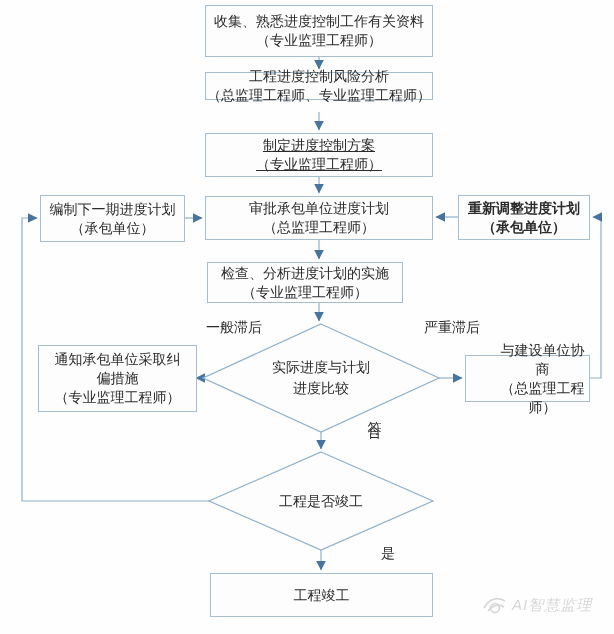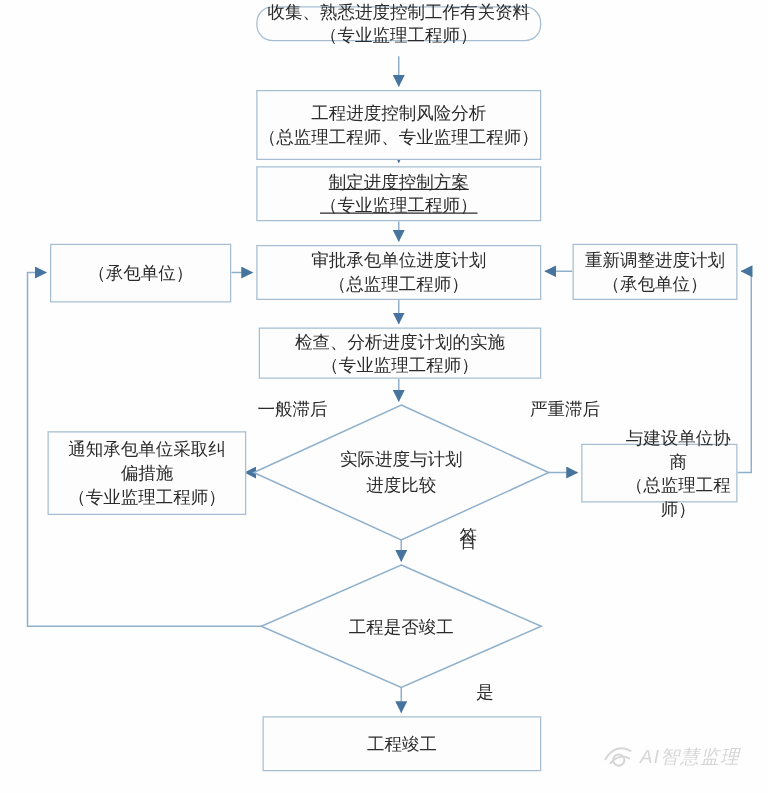--- a/index.html
+++ b/index.html
@@ -24,27 +24,27 @@
   }
   .vlabel{
     position:absolute;font-size:14px;color:var(--text,#2b2b2b);
     writing-mode:vertical-rl;letter-spacing:4px;
   }
   #watermark{
     position:absolute;left:482px;top:593px;display:flex;align-items:center;gap:4px;
     color:var(--wm,#d6d6d6);font-size:15px;letter-spacing:1px;font-style:italic;
   }
   
-  #n-collect   {left:205px;top:5px;  width:228px;height:28px;border-radius:13px;}
-  #n-risk      {left:205px;top:72px; width:228px;height:56px;}
+  #n-collect   {left:205px;top:5px;  width:228px;height:52px;}
+  #n-risk      {left:205px;top:72px; width:228px;height:28px;}
   #n-plan      {left:205px;top:133px;width:228px;height:44px;text-decoration:underline;}
   #n-approve   {left:205px;top:196px;width:228px;height:44px;}
   #n-next      {left:40px; top:195px;width:145px;height:47px;}
-  #n-readjust  {left:458px;top:195px;width:132px;height:45px;}
-  #n-inspect   {left:207px;top:262px;width:226px;height:41px;}
+  #n-readjust  {left:458px;top:195px;width:132px;height:45px;font-weight:bold;}
+  #n-inspect   {left:207px;top:262px;width:196px;height:41px;}
   #n-notify    {left:38px; top:345px;width:159px;height:67px;}
   #n-consult   {left:465px;top:355px;width:125px;height:47px;padding-left:30px;}
   #n-finish    {left:210px;top:573px;width:223px;height:44px;text-align:center;}
   #d-compare-text   {left:251px;top:356px;width:140px;height:44px;}
   #d-complete-text  {left:251px;top:491px;width:140px;height:21px;}
   #lbl-general {left:206px;top:319px;}
   #lbl-severe  {left:424px;top:319px;}
   #lbl-conform {left:366px;top:410px;}
   #lbl-yes     {left:381px;top:545px;}
 </style>
@@ -87,20 +87,21 @@
     <div>工程进度控制风险分析</div>
     <div>（总监理工程师、专业监理工程师）</div>
   </div>
 
   <div class="node" id="n-plan">
     <div>制定进度控制方案</div>
     <div>（专业监理工程师）</div>
   </div>
 
   <div class="node" id="n-next">
+    <div>编制下一期进度计划</div>
     <div>（承包单位）</div>
   </div>
 
   <div class="node" id="n-approve">
     <div>审批承包单位进度计划</div>
     <div>（总监理工程师）</div>
   </div>
 
   <div class="node" id="n-readjust">
     <div>重新调整进度计划</div>

